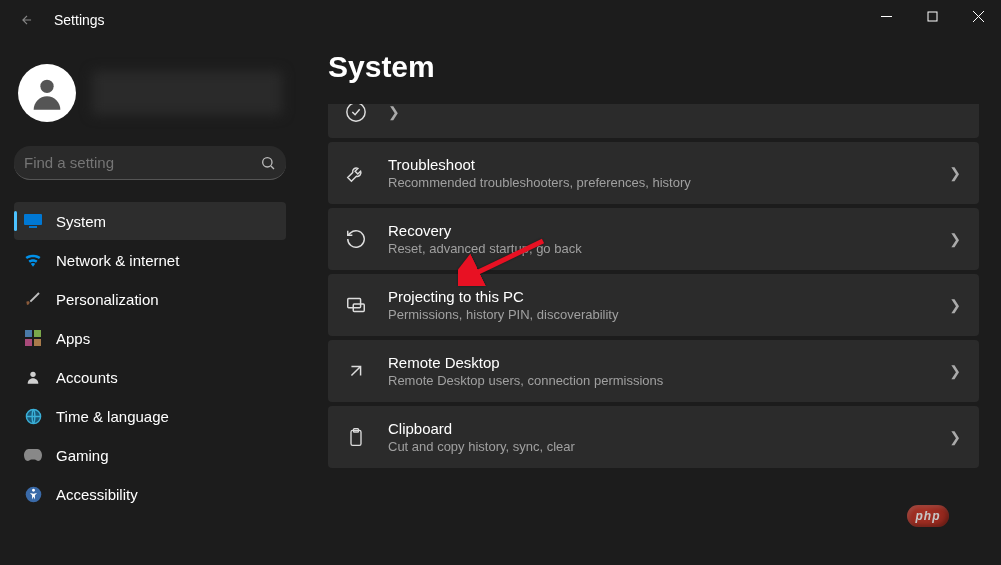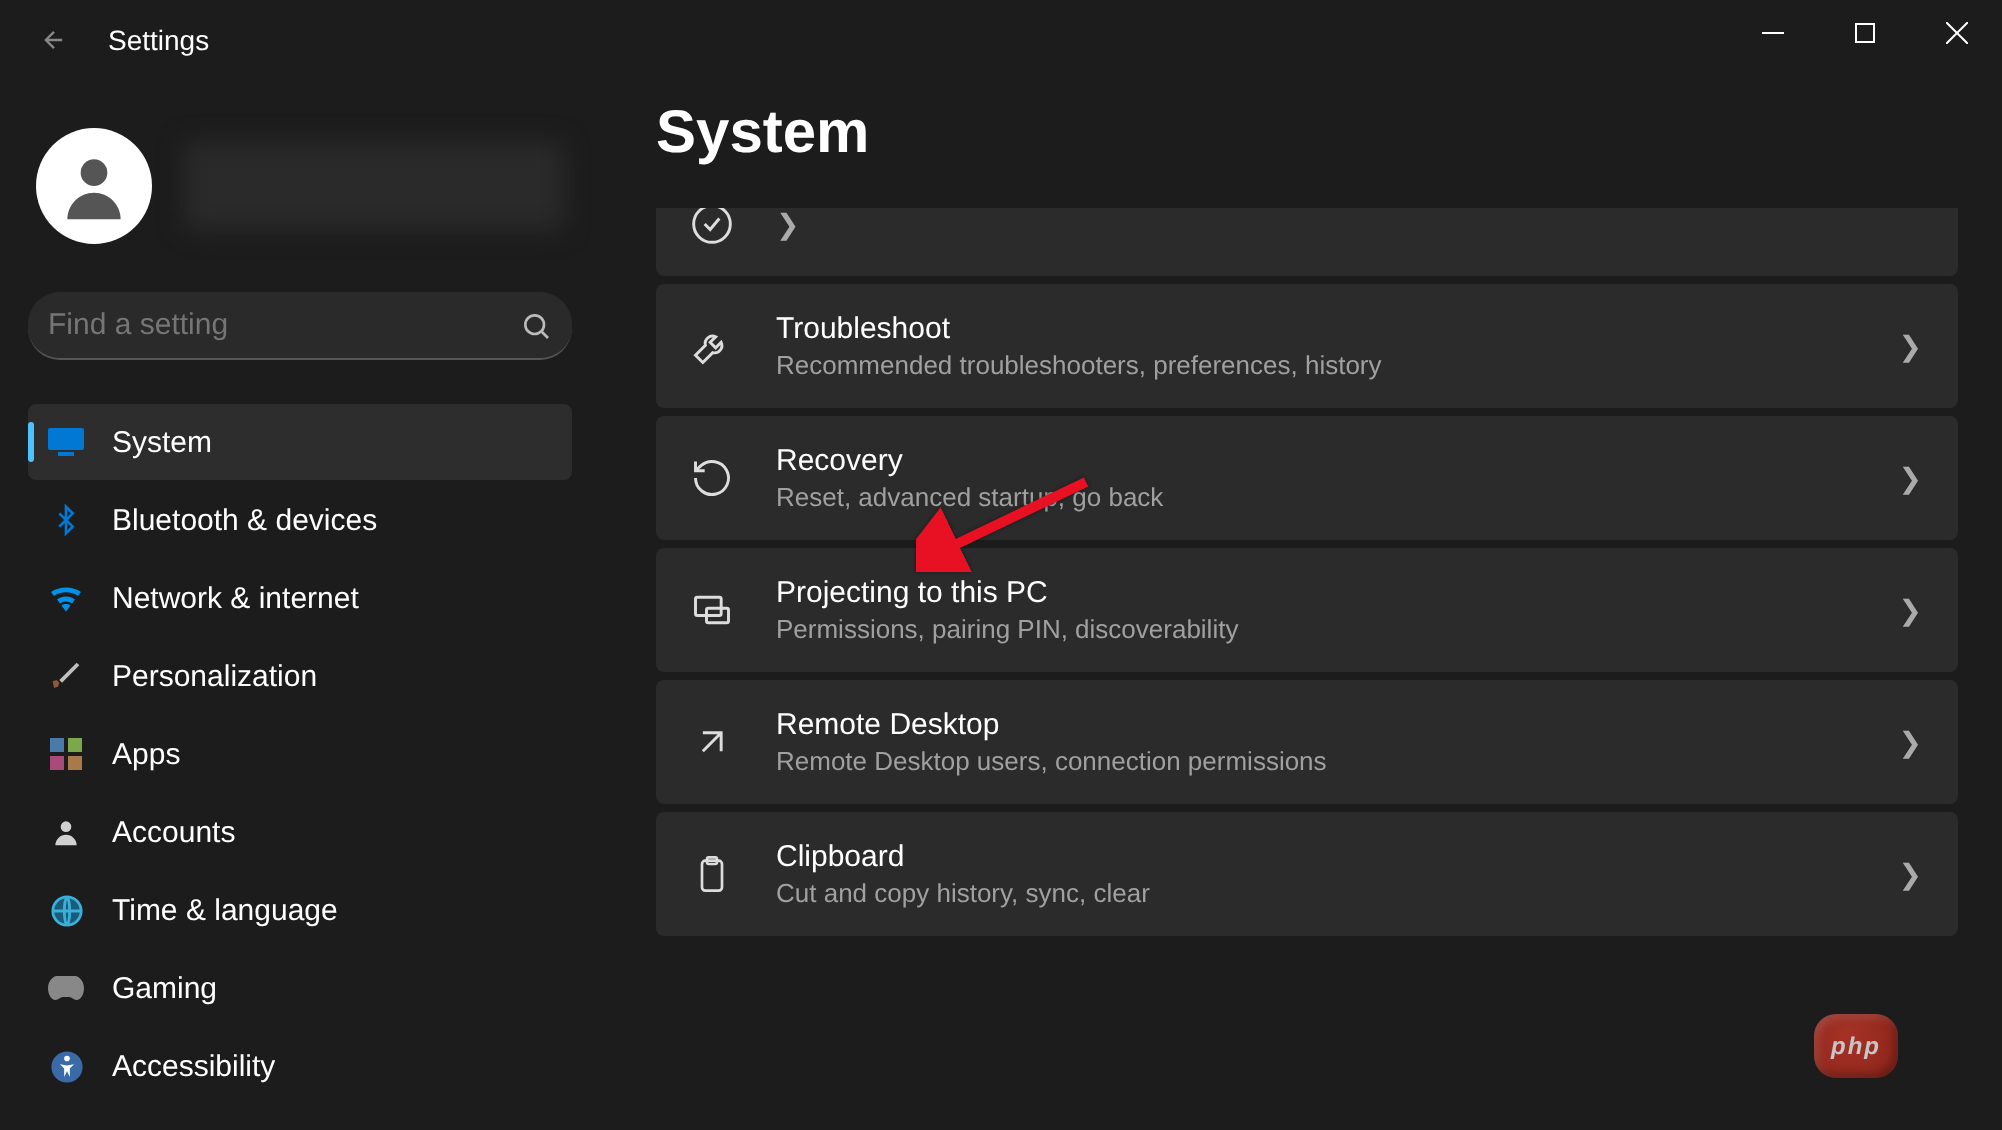--- a/index.html
+++ b/index.html
@@ -91,22 +91,22 @@
     .chevron { color:#aaa; font-size:14px; }
 
     
     .arrow {
       position:absolute; left:458px; top:236px; pointer-events:none;
     }
     .arrow svg { filter: drop-shadow(0 0 1px rgba(0,0,0,.4)); }
 
     
     .php-badge {
-      position:absolute; right:52px; bottom:26px;
-      width:42px; height:32px; border-radius:11px;
+      position:absolute; right:52px; bottom:38px;
+      width:42px; height:22px; border-radius:11px;
       background: radial-gradient(circle at 40% 35%, #d43a2a, #b02518);
       display:flex; align-items:center; justify-content:center;
       color:#fff; font-style:italic; font-weight:bold; font-size:12px;
       opacity:.75; letter-spacing:1px;
       box-shadow: inset -2px -2px 4px rgba(0,0,0,.3), inset 2px 2px 4px rgba(255,255,255,.2);
     }
   </style>
 </head>
 <body>
 
@@ -165,28 +165,20 @@
         <span class="nav-icon">
             <svg width="18" height="14" viewBox="0 0 18 14">
               <rect x="0" y="0" width="18" height="11" rx="1" fill="#0078d4"></rect>
               <rect x="5" y="12" width="8" height="2" fill="#0078d4"></rect>
             </svg>
           </span>
         <span>System</span>
       </div>
       <div class="nav-item">
         <span class="nav-icon">
-            <svg width="16" height="16" viewBox="0 0 24 24" fill="#0078d4">
-              <path d="M12 2l5 5-5 5 5 5-5 5V2z M12 12L7 7m5 5l-5 5" stroke="#0078d4" stroke-width="2" fill="none"></path>
-            </svg>
-          </span>
-        <span>Bluetooth &amp; devices</span>
-      </div>
-      <div class="nav-item">
-        <span class="nav-icon">
             <svg width="18" height="14" viewBox="0 0 24 18" fill="#0091ea">
               <path d="M12 18l-3-4c1.8-1.3 4.2-1.3 6 0l-3 4zm-6-8c3.3-2.7 8.7-2.7 12 0l-2 2.6c-2.2-1.8-5.8-1.8-8 0L6 10zm-4-5c5.5-4 14.5-4 20 0l-2 2.6c-4.4-3.2-11.6-3.2-16 0L2 5z"></path>
             </svg>
           </span>
         <span>Network &amp; internet</span>
       </div>
       <div class="nav-item">
         <span class="nav-icon">
             <svg width="16" height="16" viewBox="0 0 24 24">
               <path fill="#8a5a3a" d="M3 21l3-1 1-3-2-2-3 1z"></path>
@@ -288,21 +280,21 @@
 
       <div class="card">
         <span class="card-icon">
             <svg width="22" height="22" viewBox="0 0 24 24" fill="none" stroke="#ddd" stroke-width="1.6">
               <rect x="3" y="5" width="14" height="10" rx="1"></rect>
               <rect x="9" y="11" width="12" height="8" rx="1"></rect>
             </svg>
           </span>
         <span class="card-text">
           <span class="card-title">Projecting to this PC</span>
-          <span class="card-desc">Permissions, pairing PIN, discoverability</span>
+          <span class="card-desc">Permissions, history PIN, discoverability</span>
         </span>
         <span class="chevron">❯</span>
       </div>
 
       <div class="card">
         <span class="card-icon">
             <svg width="22" height="22" viewBox="0 0 24 24" fill="none" stroke="#ddd" stroke-width="1.6">
               <path d="M7 17l10-10M7 7h10v10"></path>
             </svg>
           </span>

